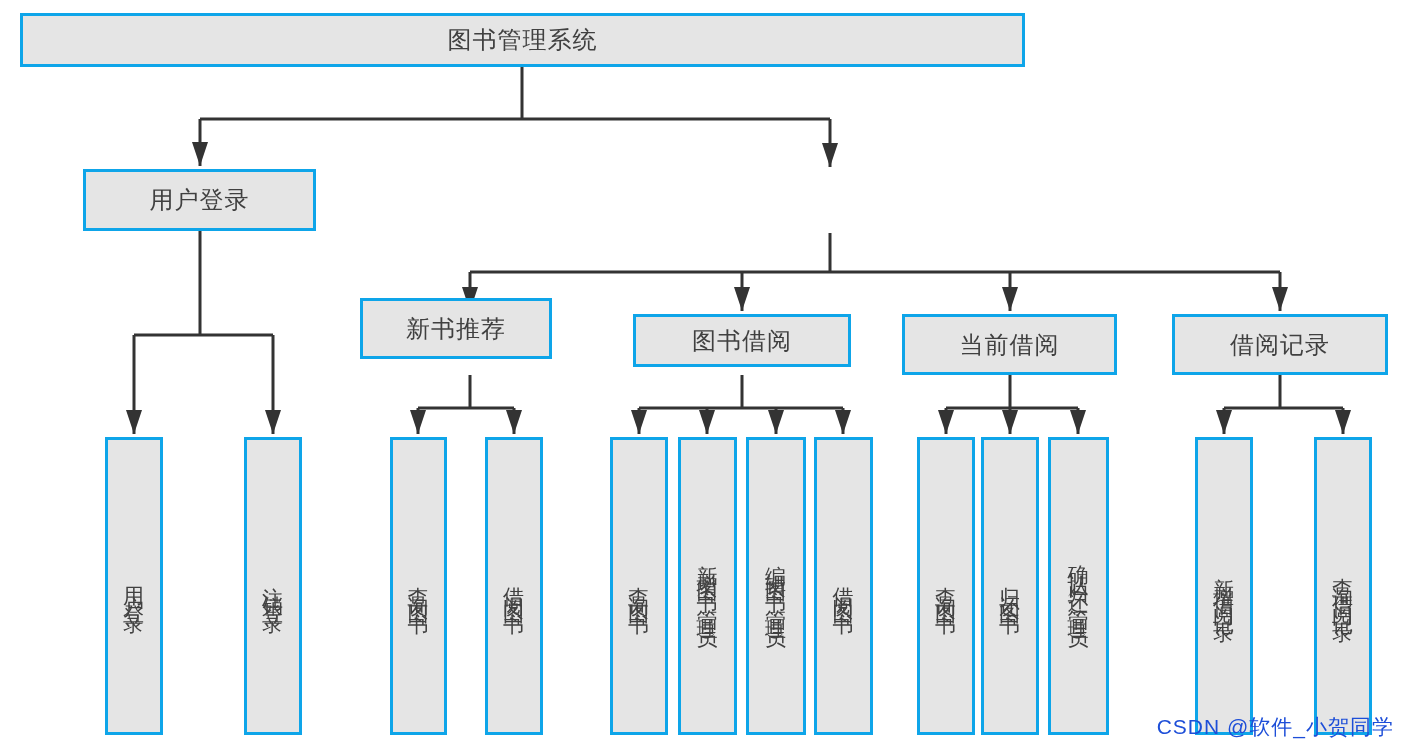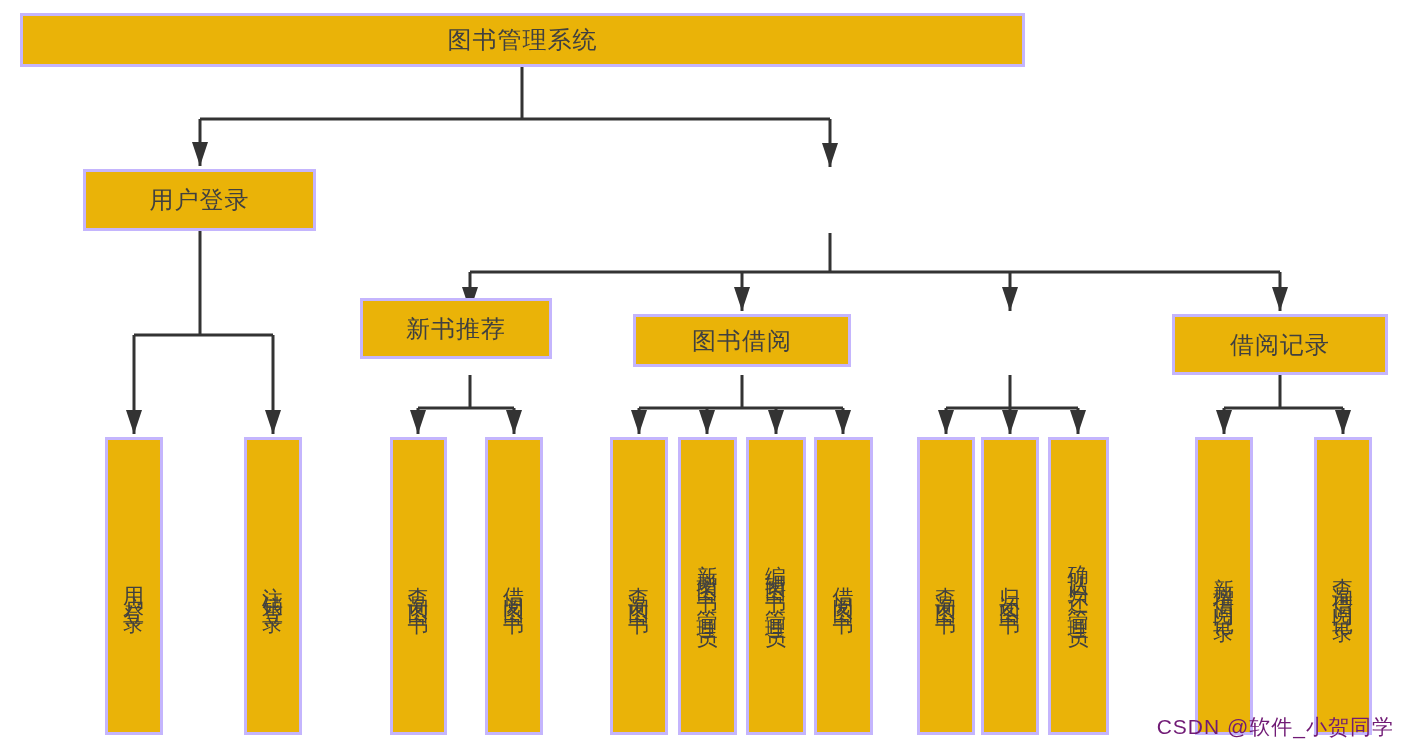--- a/index.html
+++ b/index.html
@@ -13,22 +13,22 @@
   }
   .connectors {
     position: absolute;
     left: 0; top: 0;
     width: 1405px; height: 747px;
     pointer-events: none;
   }
   .box {
     position: absolute;
     box-sizing: border-box;
-    border: 3px solid #c4b5fd;
-    background: #eab308;
+    border: 3px solid #0ea5e9;
+    background: #e5e5e5;
     display: flex;
     align-items: center;
     justify-content: center;
     color: #404040;
   }
   .h {
     font-size: 24px;
     letter-spacing: 1px;
     white-space: nowrap;
   }
@@ -38,21 +38,21 @@
     font-size: 21px;
     letter-spacing: 9px;
     line-height: 1.0;
     padding-top: 4px;
   }
   .watermark {
     position: absolute;
     right: 11px;
     bottom: 6px;
     font-size: 21px;
-    color: #701a75;
+    color: #1d4ed8;
     letter-spacing: 1px;
     white-space: nowrap;
   }
 </style>
 </head>
 <body>
 
 <div class="canvas">
 
   <svg class="connectors" viewBox="0 0 1405 747" xmlns="http://www.w3.org/2000/svg">
@@ -99,20 +99,21 @@
       <path d="M1343,408 V434"></path>
     </g>
   </svg>
 
   <div class="box h" style="left:20px;top:13px;width:1005px;height:54px">图书管理系统</div>
 
   <div class="box h" style="left:83px;top:169px;width:233px;height:62px">用户登录</div>
 
   <div class="box h" style="left:360px;top:298px;width:192px;height:61px">新书推荐</div>
   <div class="box h" style="left:633px;top:314px;width:218px;height:53px">图书借阅</div>
+  <div class="box h" style="left:902px;top:314px;width:215px;height:61px">当前借阅</div>
   <div class="box h" style="left:1172px;top:314px;width:216px;height:61px">借阅记录</div>
 
   <div class="box v" style="left:105px;top:437px;width:58px;height:298px">用户登录</div>
   <div class="box v" style="left:244px;top:437px;width:58px;height:298px">注销登录</div>
 
   <div class="box v" style="left:390px;top:437px;width:57px;height:298px">查询图书</div>
   <div class="box v" style="left:485px;top:437px;width:58px;height:298px">借阅图书</div>
 
   <div class="box v" style="left:610px;top:437px;width:58px;height:298px">查询图书</div>
   <div class="box v" style="left:678px;top:437px;width:59px;height:298px">新增图书（管理员）</div>

